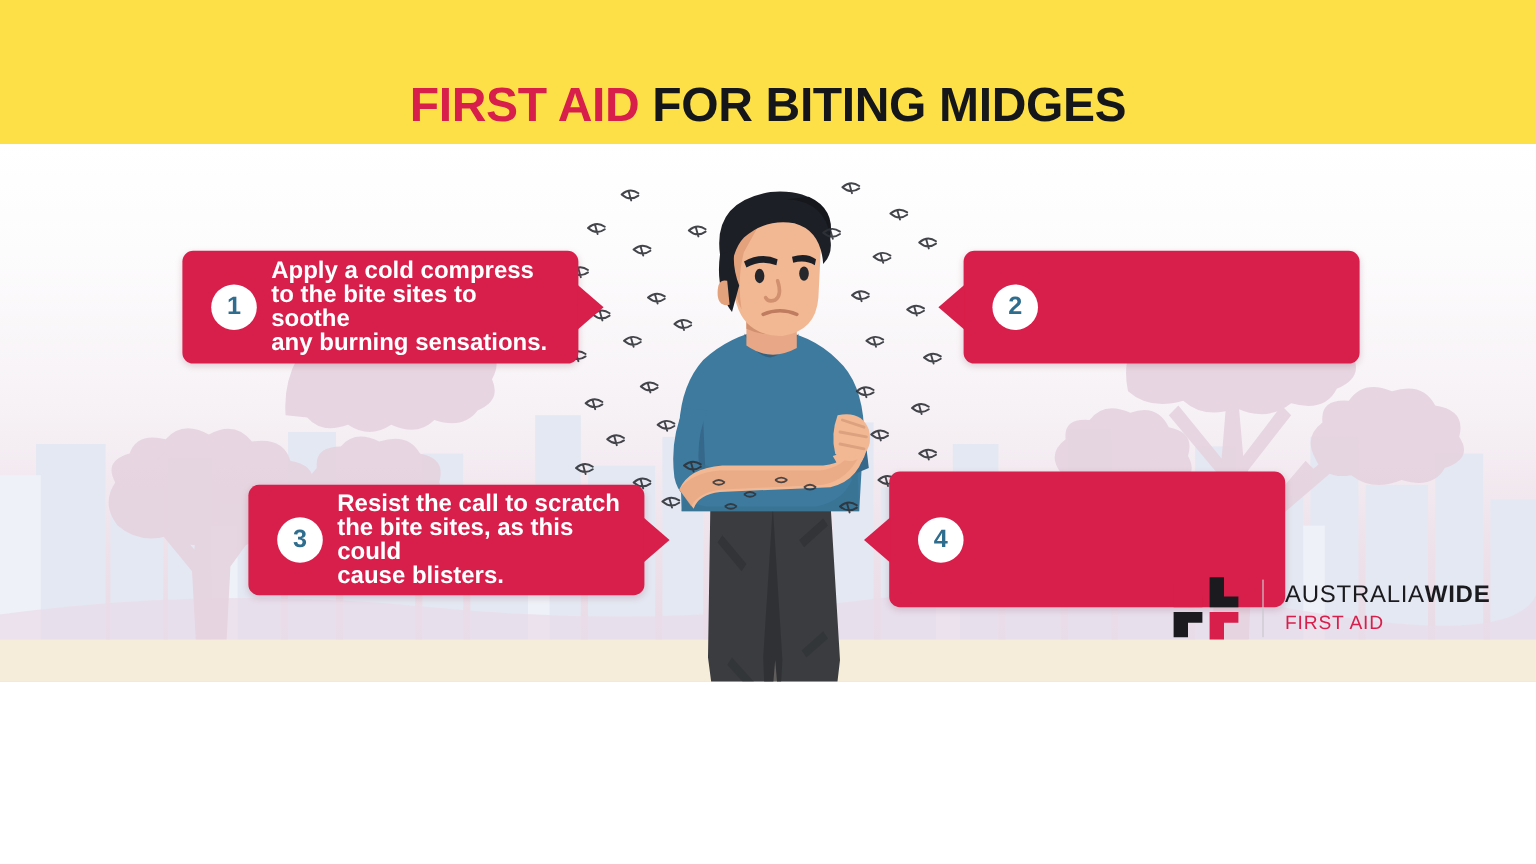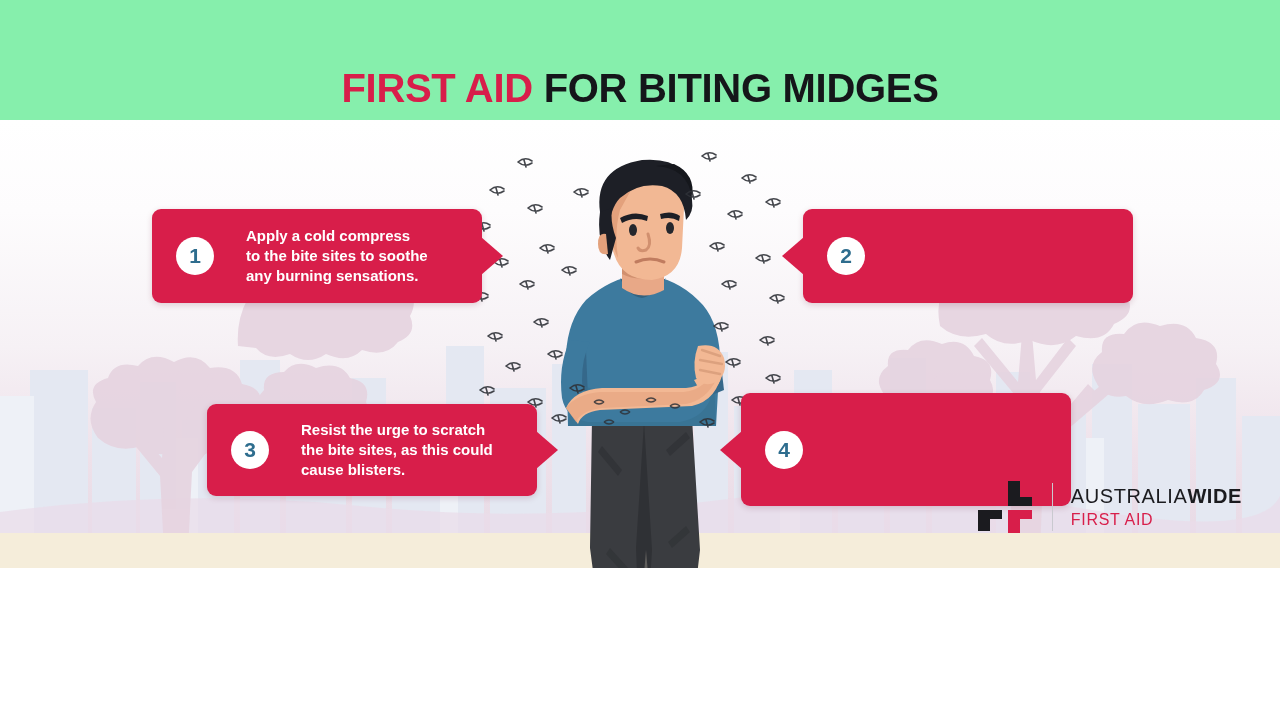--- a/index.html
+++ b/index.html
@@ -2,21 +2,21 @@
 <html><head>
 <meta charset="utf-8">
 <style>
   * { margin:0; padding:0; box-sizing:border-box; }
   html, body { width:1280px; height:720px; overflow:hidden; }
   body {
     font-family:"Liberation Sans", sans-serif;
     background:#ffffff;
     position:relative;
   }
-  #stage { position:absolute; inset:0; width:1280px; height:568px; overflow:hidden; background:#86efac; }
+  #stage { position:absolute; inset:0; width:1280px; height:568px; overflow:hidden; background:#fde047; }
 
   
   .scene { position:absolute; left:0; top:120px; width:1280px; height:600px; overflow:hidden; }
   .sky {
     position:absolute; left:0; top:0; width:1280px; height:413px;
     background:linear-gradient(180deg,#ffffff 0%,#fdfcfd 22%,#f6f1f5 55%,#eee1ea 82%,#e8dbe6 100%);
   }
   .ground-cream {
     position:absolute; left:0; top:413px; width:1280px; height:75px;
     background:#f5edda;
@@ -49,22 +49,22 @@
     display:flex; align-items:center;
   }
   .callout .badge {
     width:38px; height:38px; border-radius:50%;
     background:#ffffff; flex:0 0 38px;
     display:flex; align-items:center; justify-content:center;
     font-size:21px; font-weight:700; color:#2e6d8e;
     margin-left:24px;
   }
   .callout .ctext {
-    color:#ffffff; font-size:15px; font-weight:700; line-height:20px;
-    margin-left:32px; margin-right:18px; white-space:pre-line;
+    color:#ffffff; font-size:20px; font-weight:700; line-height:20px;
+    margin-left:12px; margin-right:18px; white-space:pre-line;
   }
   .callout .nib {
     position:absolute; width:0; height:0;
     border-top:19px solid transparent;
     border-bottom:19px solid transparent;
   }
   .nib-right { right:-21px; top:50%; margin-top:-19px; border-left:22px solid #d81e4a; }
   .nib-left  { left:-21px;  top:50%; margin-top:-19px; border-right:22px solid #d81e4a; }
 
   #box1 { left:152px; top:209px; width:330px; height:94px; }
@@ -386,21 +386,21 @@
     <span class="nib nib-right"></span>
   </div>
 
   <div class="callout" id="box2">
     <div class="badge">2</div>
     <span class="nib nib-left"></span>
   </div>
 
   <div class="callout" id="box3">
     <div class="badge">3</div>
-    <div class="ctext">Resist the urge to scratch
+    <div class="ctext">Resist the call to scratch
 the bite sites, as this could
 cause blisters.</div>
     <span class="nib nib-right"></span>
   </div>
 
   <div class="callout" id="box4">
     <div class="badge">4</div>
     <span class="nib nib-left"></span>
   </div>
 

